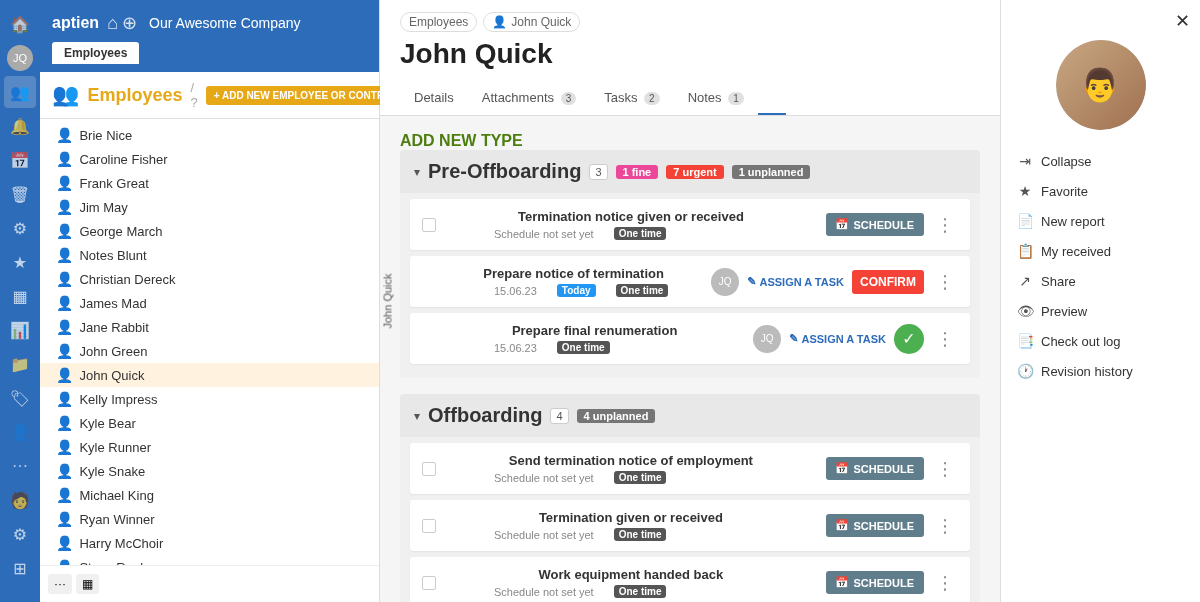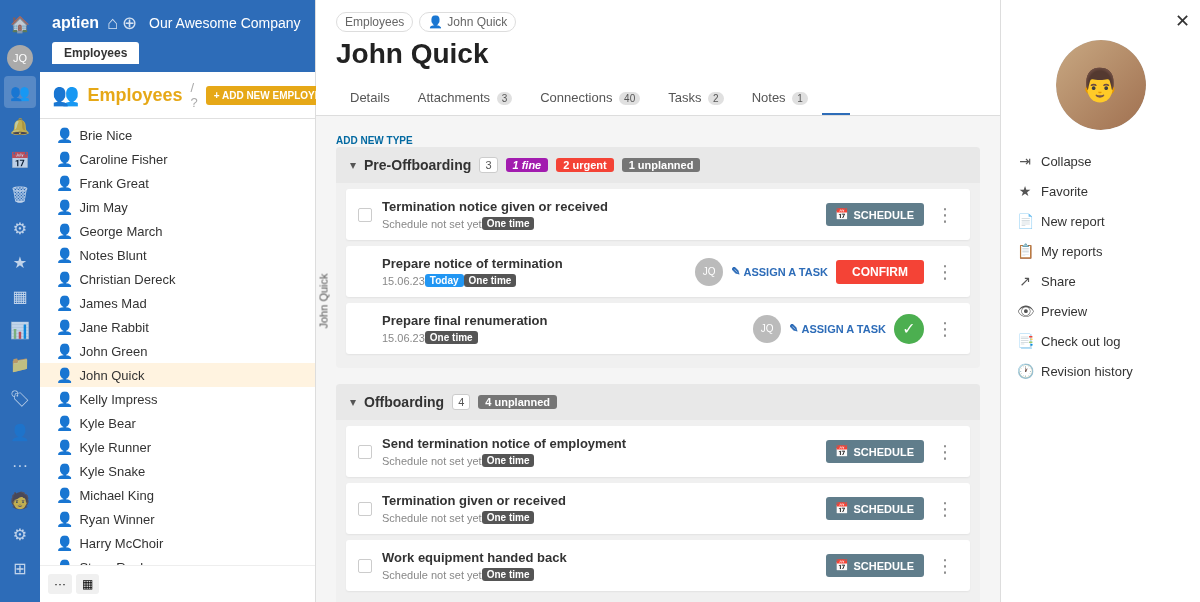--- a/index.html
+++ b/index.html
@@ -4,21 +4,21 @@
   <style>
     * { box-sizing: border-box; margin: 0; padding: 0; }
     body { font-family: -apple-system, BlinkMacSystemFont, 'Segoe UI', sans-serif; font-size: 13px; background: #f0f0f0; display: flex; height: 602px; overflow: hidden; }
 
     
     .left-nav { width: 40px; background: #2d6cb8; display: flex; flex-direction: column; align-items: center; padding-top: 8px; flex-shrink: 0; }
     .left-nav-icon { width: 32px; height: 32px; display: flex; align-items: center; justify-content: center; color: rgba(255,255,255,0.7); font-size: 16px; margin-bottom: 2px; border-radius: 4px; cursor: pointer; }
     .left-nav-icon.active { background: rgba(255,255,255,0.2); color: #fff; }
 
     
-    .sidebar { width: 276px; background: #fff; display: flex; flex-direction: column; border-right: 1px solid #ddd; flex-shrink: 0; }
+    .sidebar { width: 340px; background: #fff; display: flex; flex-direction: column; border-right: 1px solid #ddd; flex-shrink: 0; }
     .sidebar-header { background: #2d6cb8; color: #fff; padding: 12px 12px 8px; display: flex; align-items: center; gap: 8px; }
     .sidebar-header .logo { font-weight: 700; font-size: 16px; color: #fff; }
     .sidebar-header .company { font-size: 14px; flex: 1; }
 
     .employees-tab-bar { background: #2d6cb8; padding: 0 12px 8px; }
     .employees-tab { display: inline-block; background: #fff; color: #333; font-size: 12px; font-weight: 600; padding: 4px 12px; border-radius: 3px 3px 0 0; }
 
     .employees-toolbar { padding: 8px 12px; display: flex; align-items: center; gap: 8px; border-bottom: 1px solid #e0e0e0; }
     .employees-icon { font-size: 22px; }
     .employees-title { color: #e6a817; font-size: 18px; font-weight: 600; }
@@ -38,44 +38,44 @@
     .main-header-content { flex: 1; }
     .breadcrumb { display: flex; align-items: center; gap: 6px; margin-bottom: 6px; }
     .breadcrumb-item { font-size: 12px; color: #666; padding: 2px 8px; border: 1px solid #ddd; border-radius: 12px; display: flex; align-items: center; gap: 4px; }
     .page-title { font-size: 28px; font-weight: 600; color: #222; margin-bottom: 12px; }
     .tabs { display: flex; gap: 0; }
     .tab { padding: 8px 14px; font-size: 13px; color: #555; cursor: pointer; border-bottom: 2px solid transparent; white-space: nowrap; }
     .tab.active { color: #2d6cb8; border-bottom-color: #2d6cb8; font-weight: 600; }
     .tab-badge { display: inline-block; background: #e0e0e0; color: #555; font-size: 10px; padding: 1px 5px; border-radius: 8px; margin-left: 3px; }
 
     .main-body { flex: 1; overflow-y: auto; padding: 16px 20px; }
-    .add-type-btn { color: #0369a1; font-size: 10px; font-weight: 600; cursor: pointer; margin-bottom: 0; display: inline-block; }
+    .add-type-btn { color: #4d7c0f; font-size: 16px; font-weight: 600; cursor: pointer; margin-bottom: 0; display: inline-block; }
 
     
     .section { background: #f0f0f0; border-radius: 4px; margin-bottom: 16px; }
     .section-header { padding: 10px 14px; display: flex; align-items: center; gap: 8px; background: #e8e8e8; border-radius: 4px 4px 0 0; cursor: pointer; }
-    .section-title { font-size: 14px; font-weight: 600; color: #333; }
+    .section-title { font-size: 20px; font-weight: 600; color: #333; }
     .section-count { background: #fff; border: 1px solid #ccc; font-size: 11px; padding: 1px 5px; border-radius: 3px; color: #555; }
     .badge { display: inline-block; font-size: 11px; padding: 1px 7px; border-radius: 3px; font-weight: 600; }
-    .badge-green { background: #a21caf; color: #fff; font-style: italic; }
+    .badge-green { background: #ec4899; color: #fff; }
     .badge-red { background: #f44336; color: #fff; }
     .badge-gray { background: #757575; color: #fff; }
     .badge-dark { background: #555; color: #fff; font-size: 10px; padding: 1px 5px; border-radius: 3px; }
 
     .section-body { padding: 0 0 8px; }
     .task-row { background: #fff; margin: 6px 10px; border-radius: 3px; padding: 10px 12px; display: flex; align-items: center; gap: 10px; box-shadow: 0 1px 2px rgba(0,0,0,0.06); }
     .task-checkbox { width: 14px; height: 14px; border: 1px solid #ccc; border-radius: 2px; flex-shrink: 0; cursor: pointer; }
-    .task-content { flex: 1; }
+    .task-content { flex: 1; text-align: center; }
     .task-title { font-size: 13px; font-weight: 600; color: #333; margin-bottom: 3px; }
-    .task-meta { display: flex; align-items: center; gap: 0; font-size: 11px; color: #888; }
+    .task-meta { display: flex; align-items: center; gap: 20px; font-size: 11px; color: #888; margin-left: 48px; }
     .task-actions { display: flex; align-items: center; gap: 8px; flex-shrink: 0; }
     .avatar-small { width: 28px; height: 28px; border-radius: 50%; background: #bbb; overflow: hidden; display: flex; align-items: center; justify-content: center; font-size: 10px; color: #fff; }
     .btn-schedule { background: #607d8b; color: #fff; font-size: 11px; font-weight: 600; padding: 5px 10px; border: none; border-radius: 3px; cursor: pointer; display: flex; align-items: center; gap: 4px; }
     .btn-assign { color: #2d6cb8; font-size: 11px; font-weight: 600; cursor: pointer; display: flex; align-items: center; gap: 3px; border: none; background: none; }
-    .btn-confirm { background: #f44336; color: #fff; font-size: 12px; font-weight: 700; padding: 5px 16px; border: none; border-radius: 3px; cursor: pointer; }
+    .btn-confirm { background: #f44336; color: #fff; font-size: 12px; font-weight: 700; padding: 5px 8px; border: none; border-radius: 3px; cursor: pointer; }
     .btn-check { width: 30px; height: 30px; border-radius: 50%; background: #4caf50; display: flex; align-items: center; justify-content: center; color: #fff; font-size: 16px; cursor: pointer; border: none; }
     .more-btn { color: #888; font-size: 18px; cursor: pointer; padding: 2px 4px; }
 
     
     .right-panel { width: 200px; background: #fff; border-left: 1px solid #ddd; padding: 40px 0 0; display: flex; flex-direction: column; flex-shrink: 0; position: relative; }
     .close-btn { position: absolute; top: 10px; right: 10px; font-size: 18px; cursor: pointer; color: #333; }
     .avatar-large { width: 90px; height: 90px; border-radius: 50%; background: #ccc; margin: 0 auto 16px; overflow: hidden; display: flex; align-items: center; justify-content: center; }
 
     .right-menu { flex: 1; padding: 0 0 8px; }
     .right-menu-item { display: flex; align-items: center; gap: 8px; padding: 7px 16px; font-size: 13px; color: #333; cursor: pointer; }
@@ -226,37 +226,36 @@
         <div class="breadcrumb-item">Employees</div>
         <div class="breadcrumb-item">
           <span>👤</span>
           <span>John Quick</span>
         </div>
       </div>
       <div class="page-title">John Quick</div>
       <div class="tabs" id="tabs-bar">
           <div class="tab"><span>Details</span></div>
           <div class="tab"><span>Attachments</span> <span class="tab-badge">3</span></div>
-          <div class="tab"><span>Connections</span> <span class="tab-badge">40</span></div>
           <div class="tab"><span>Tasks</span> <span class="tab-badge">2</span></div>
           <div class="tab"><span>Notes</span> <span class="tab-badge">1</span></div>
           <div class="tab active"> </div>
         </div>
     </div>
   </div>
   <div class="main-body">
     <span class="add-type-btn">ADD NEW TYPE</span>
     <div id="sections-container">
         <div class="section">
     <div class="section-header">
       <span class="chevron">▾</span>
       <span class="section-title">Pre-Offboarding</span>
       <span class="section-count">3</span>
       <span class="badge badge-green">1 fine</span>
-            <span class="badge badge-red">2 urgent</span>
+            <span class="badge badge-red">7 urgent</span>
             <span class="badge badge-gray">1 unplanned</span>
     </div>
     <div class="section-body" id="section-body-Pre-Offboarding">
             <div class="task-row">
       <div class="task-checkbox"></div>
       <div class="task-content">
         <div class="task-title">Termination notice given or received</div>
         <div class="task-meta">
                   <span>Schedule not set yet</span> 
                   <span class="badge badge-dark">One time</span>
@@ -371,21 +370,21 @@
       <div class="right-menu-item">
         <span class="right-menu-icon">★</span>
         <span>Favorite</span>
       </div>
       <div class="right-menu-item">
         <span class="right-menu-icon">📄</span>
         <span>New report</span>
       </div>
       <div class="right-menu-item">
         <span class="right-menu-icon">📋</span>
-        <span>My reports</span>
+        <span>My received</span>
       </div>
       <div class="right-menu-item">
         <span class="right-menu-icon">↗</span>
         <span>Share</span>
       </div>
       <div class="right-menu-item">
         <span class="right-menu-icon">👁</span>
         <span>Preview</span>
       </div>
       <div class="right-menu-item">

